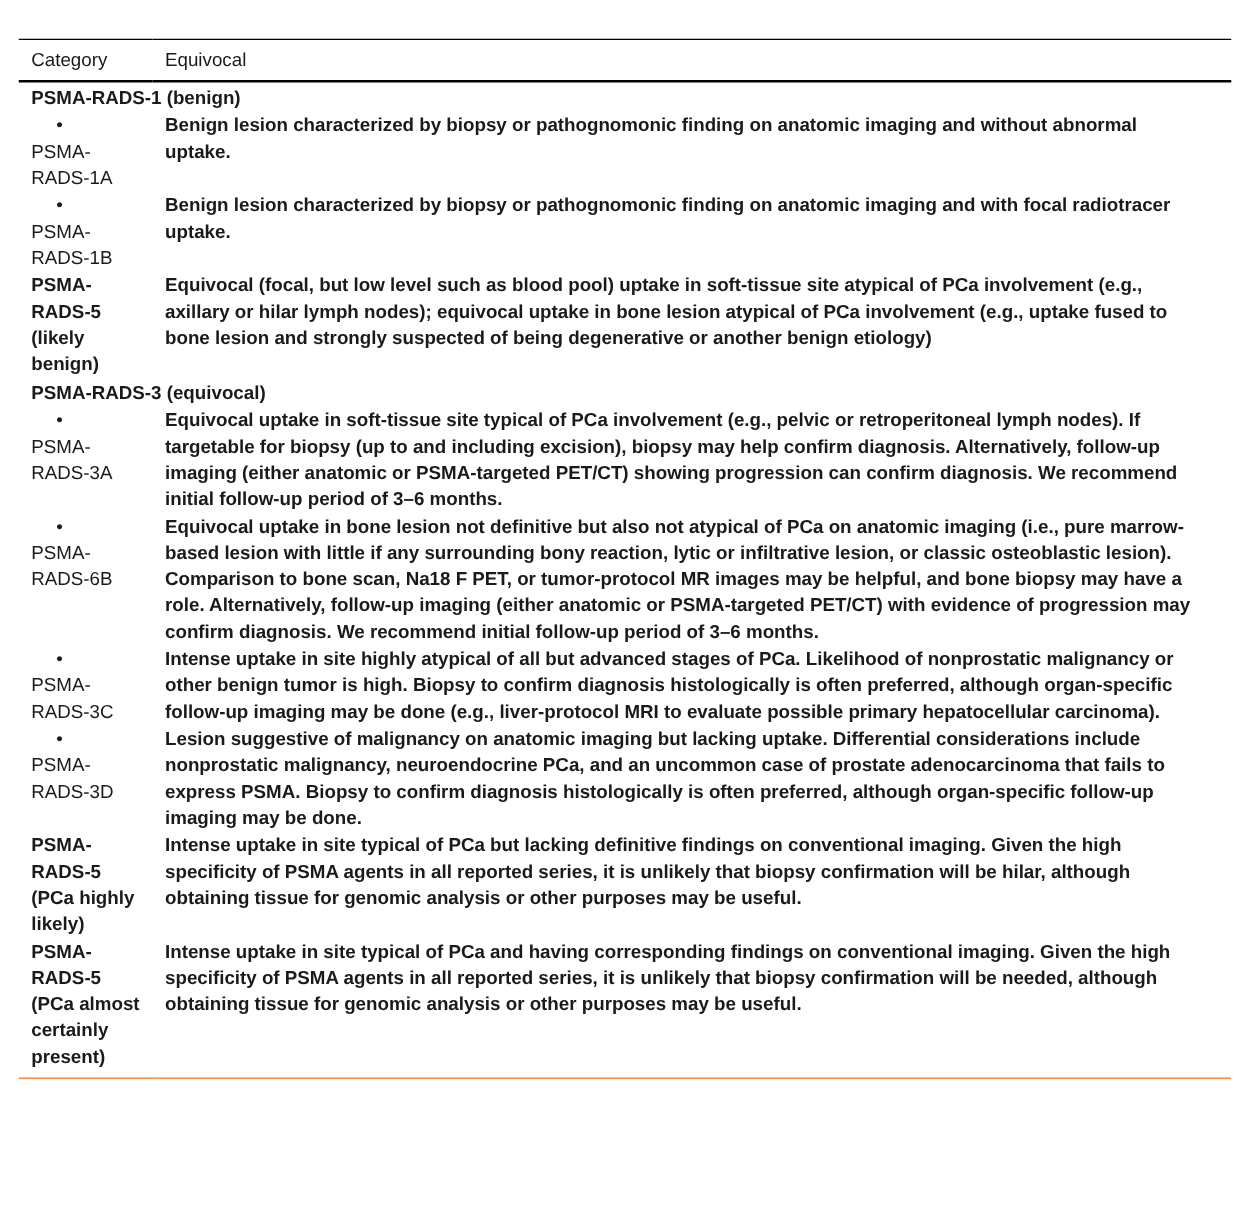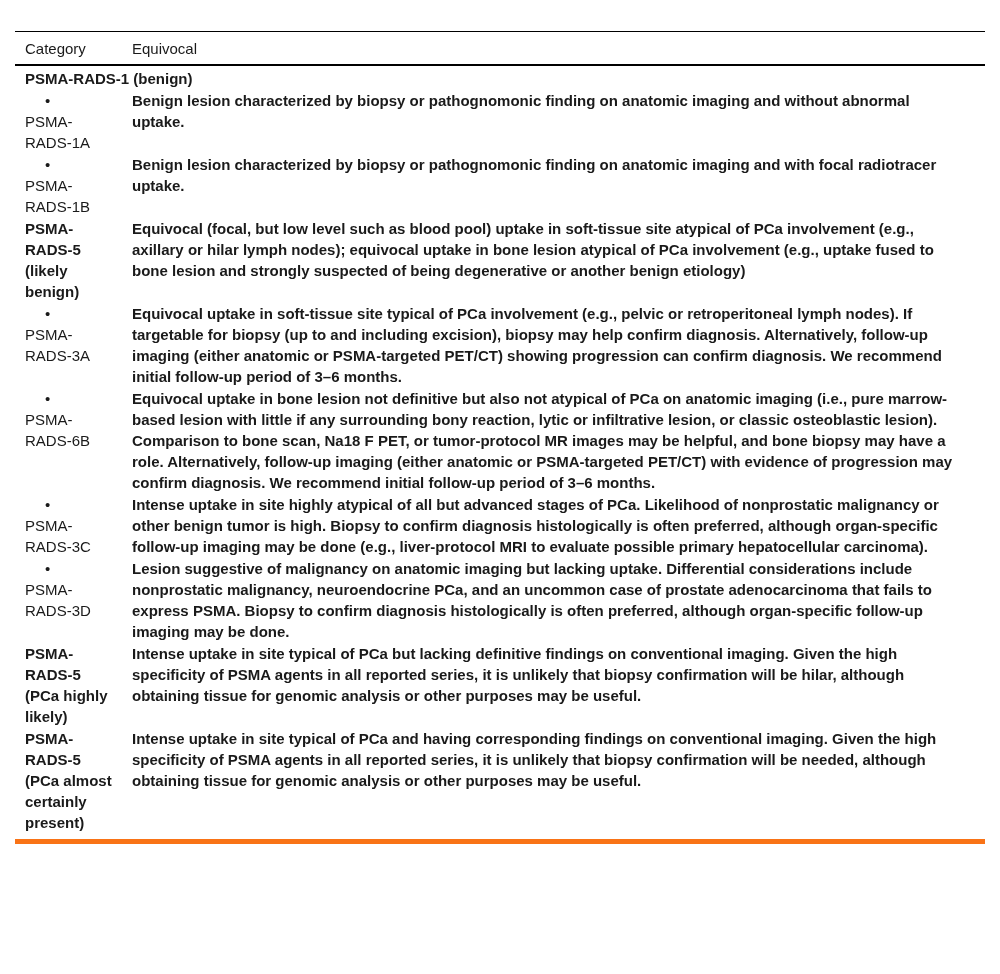--- a/index.html
+++ b/index.html
@@ -17,21 +17,21 @@
       padding: 6px 0 5px 10px; line-height: 21px;
       border-top: 1px solid #000; border-bottom: 2px solid #000;
     }
     td { vertical-align: top; padding: 0 0 0 10px; line-height: 21px; }
     td.cat { padding-right: 4px; word-wrap: break-word; }
     tr.group td { padding-top: 2px; }
     tr.row td { padding-top: 1px; }
     .bold-u { font-weight: bold; }
     .bullet { display: block; padding-left: 20px; }
     tr.last td { padding-bottom: 6px; }
-    tbody tr.last { border-bottom: 5px solid #f97316; }
+    tbody tr.last { border-bottom: 1px solid #f97316; }
     td.find { padding-right: 30px; font-weight: bold; }
   </style>
 </head>
 <body>
 
 <div class="wrap">
   <table>
     <colgroup>
         <col class="c1">
         <col class="c2">
@@ -51,20 +51,23 @@
         <td class="find">Benign lesion characterized by biopsy or pathognomonic finding on anatomic imaging and without abnormal uptake.</td>
       </tr>
       <tr class="row">
         <td class="cat"><span class="bullet">•</span><span>PSMA-RADS-1B</span></td>
         <td class="find">Benign lesion characterized by biopsy or pathognomonic finding on anatomic imaging and with focal radiotracer uptake.</td>
       </tr>
       <tr class="row">
         <td class="cat"><span class="bold-u">PSMA-RADS-5 (likely benign)</span></td>
         <td class="find">Equivocal (focal, but low level such as blood pool) uptake in soft-tissue site atypical of PCa involvement (e.g., axillary or hilar lymph nodes); equivocal uptake in bone lesion atypical of PCa involvement (e.g., uptake fused to bone lesion and strongly suspected of being degenerative or another benign etiology)</td>
       </tr>
+      <tr class="group">
+        <td colspan="2"><span class="bold-u">PSMA-RADS-3 (equivocal)</span></td>
+      </tr>
       <tr class="row">
         <td class="cat"><span class="bullet">•</span><span>PSMA-RADS-3A</span></td>
         <td class="find">Equivocal uptake in soft-tissue site typical of PCa involvement (e.g., pelvic or retroperitoneal lymph nodes). If targetable for biopsy (up to and including excision), biopsy may help confirm diagnosis. Alternatively, follow-up imaging (either anatomic or PSMA-targeted PET/CT) showing progression can confirm diagnosis. We recommend initial follow-up period of 3–6 months.</td>
       </tr>
       <tr class="row">
         <td class="cat"><span class="bullet">•</span><span>PSMA-RADS-6B</span></td>
         <td class="find">Equivocal uptake in bone lesion not definitive but also not atypical of PCa on anatomic imaging (i.e., pure marrow-based lesion with little if any surrounding bony reaction, lytic or infiltrative lesion, or classic osteoblastic lesion). Comparison to bone scan, Na18 F PET, or tumor-protocol MR images may be helpful, and bone biopsy may have a role. Alternatively, follow-up imaging (either anatomic or PSMA-targeted PET/CT) with evidence of progression may confirm diagnosis. We recommend initial follow-up period of 3–6 months.</td>
       </tr>
       <tr class="row">
         <td class="cat"><span class="bullet">•</span><span>PSMA-RADS-3C</span></td>

